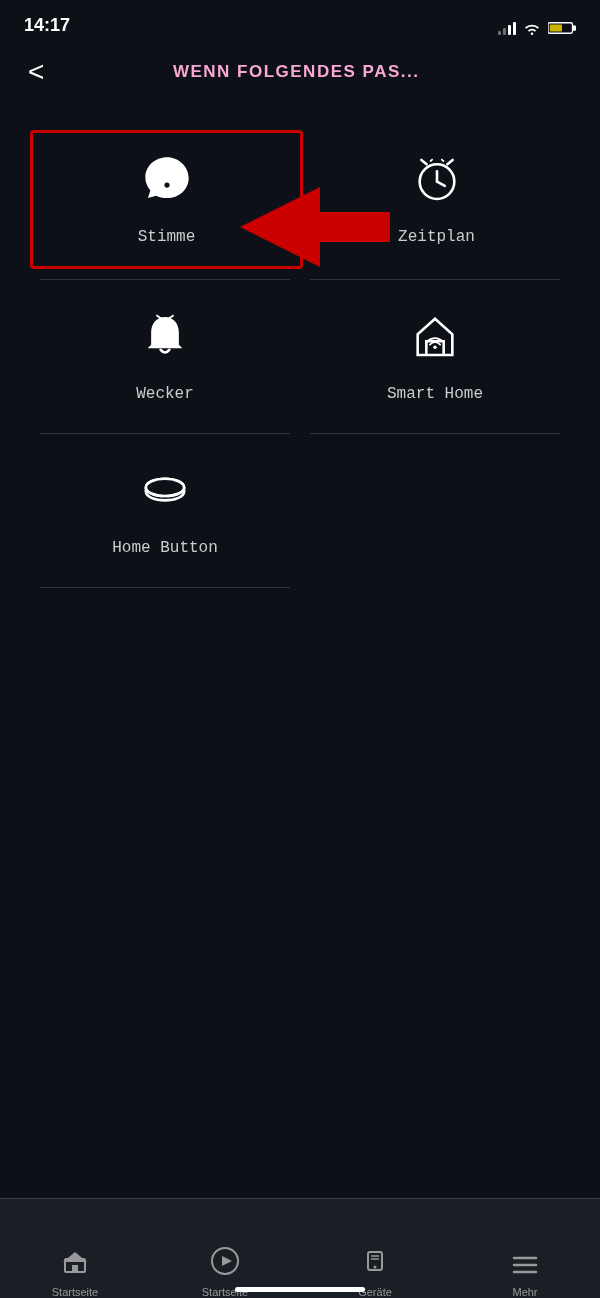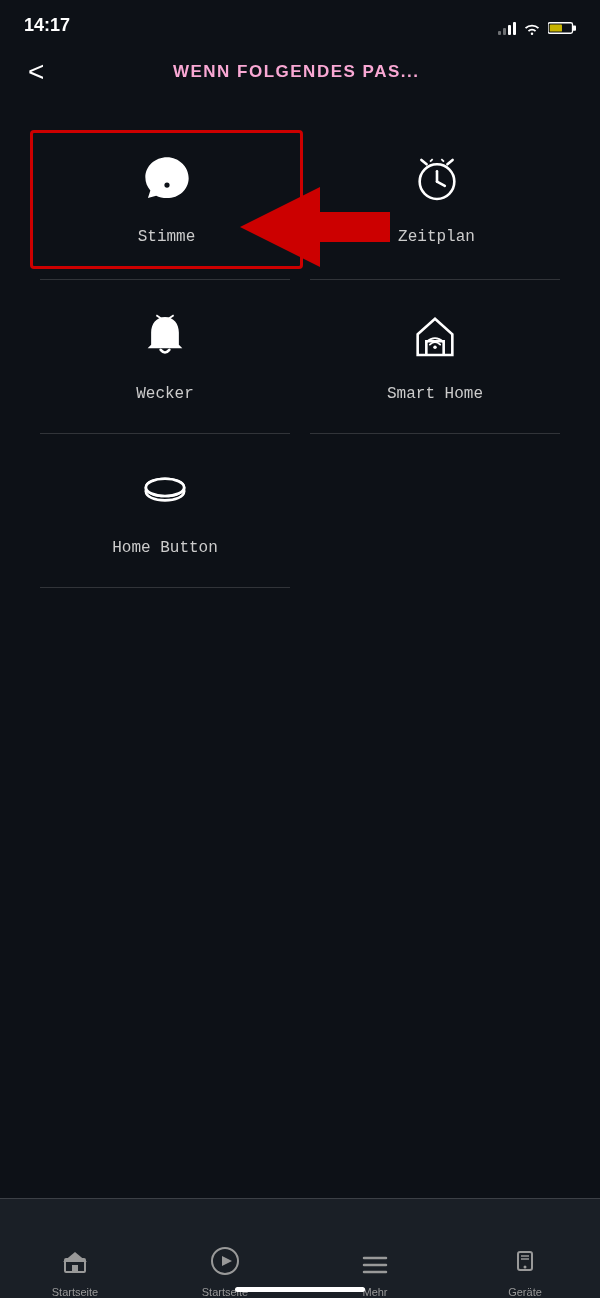--- a/index.html
+++ b/index.html
@@ -328,34 +328,34 @@
     <div class="nav-icon">
       <svg width="28" height="28" viewBox="0 0 28 28">
         <circle cx="14" cy="14" r="13" fill="none" stroke="#999" stroke-width="2"></circle>
         <polygon points="11,9 11,19 21,14" fill="#999"></polygon>
       </svg>
     </div>
     <span class="nav-label">Startseite</span>
   </div>
   <div class="nav-item">
     <div class="nav-icon">
-      <svg width="26" height="20" viewBox="0 0 26 20">
-        <line x1="2" y1="3" x2="24" y2="3" stroke="#999" stroke-width="2.5" stroke-linecap="round"></line>
-        <line x1="2" y1="10" x2="24" y2="10" stroke="#999" stroke-width="2.5" stroke-linecap="round"></line>
-        <line x1="2" y1="17" x2="24" y2="17" stroke="#999" stroke-width="2.5" stroke-linecap="round"></line>
-      </svg>
-    </div>
-    <span class="nav-label">Mehr</span>
-  </div>
-  <div class="nav-item">
-    <div class="nav-icon">
       <svg width="26" height="26" viewBox="0 0 26 26" fill="#999">
         <rect x="6" y="3" width="14" height="18" rx="2" fill="none" stroke="#999" stroke-width="2"></rect>
         <circle cx="13" cy="18" r="1.5" fill="#999"></circle>
         <line x1="9" y1="7" x2="17" y2="7" stroke="#999" stroke-width="1.5"></line>
         <line x1="9" y1="10" x2="17" y2="10" stroke="#999" stroke-width="1.5"></line>
       </svg>
     </div>
     <span class="nav-label">Geräte</span>
   </div>
+  <div class="nav-item">
+    <div class="nav-icon">
+      <svg width="26" height="20" viewBox="0 0 26 20">
+        <line x1="2" y1="3" x2="24" y2="3" stroke="#999" stroke-width="2.5" stroke-linecap="round"></line>
+        <line x1="2" y1="10" x2="24" y2="10" stroke="#999" stroke-width="2.5" stroke-linecap="round"></line>
+        <line x1="2" y1="17" x2="24" y2="17" stroke="#999" stroke-width="2.5" stroke-linecap="round"></line>
+      </svg>
+    </div>
+    <span class="nav-label">Mehr</span>
+  </div>
 
   <div class="home-indicator"></div>
 </div>
 
 </body></html>

